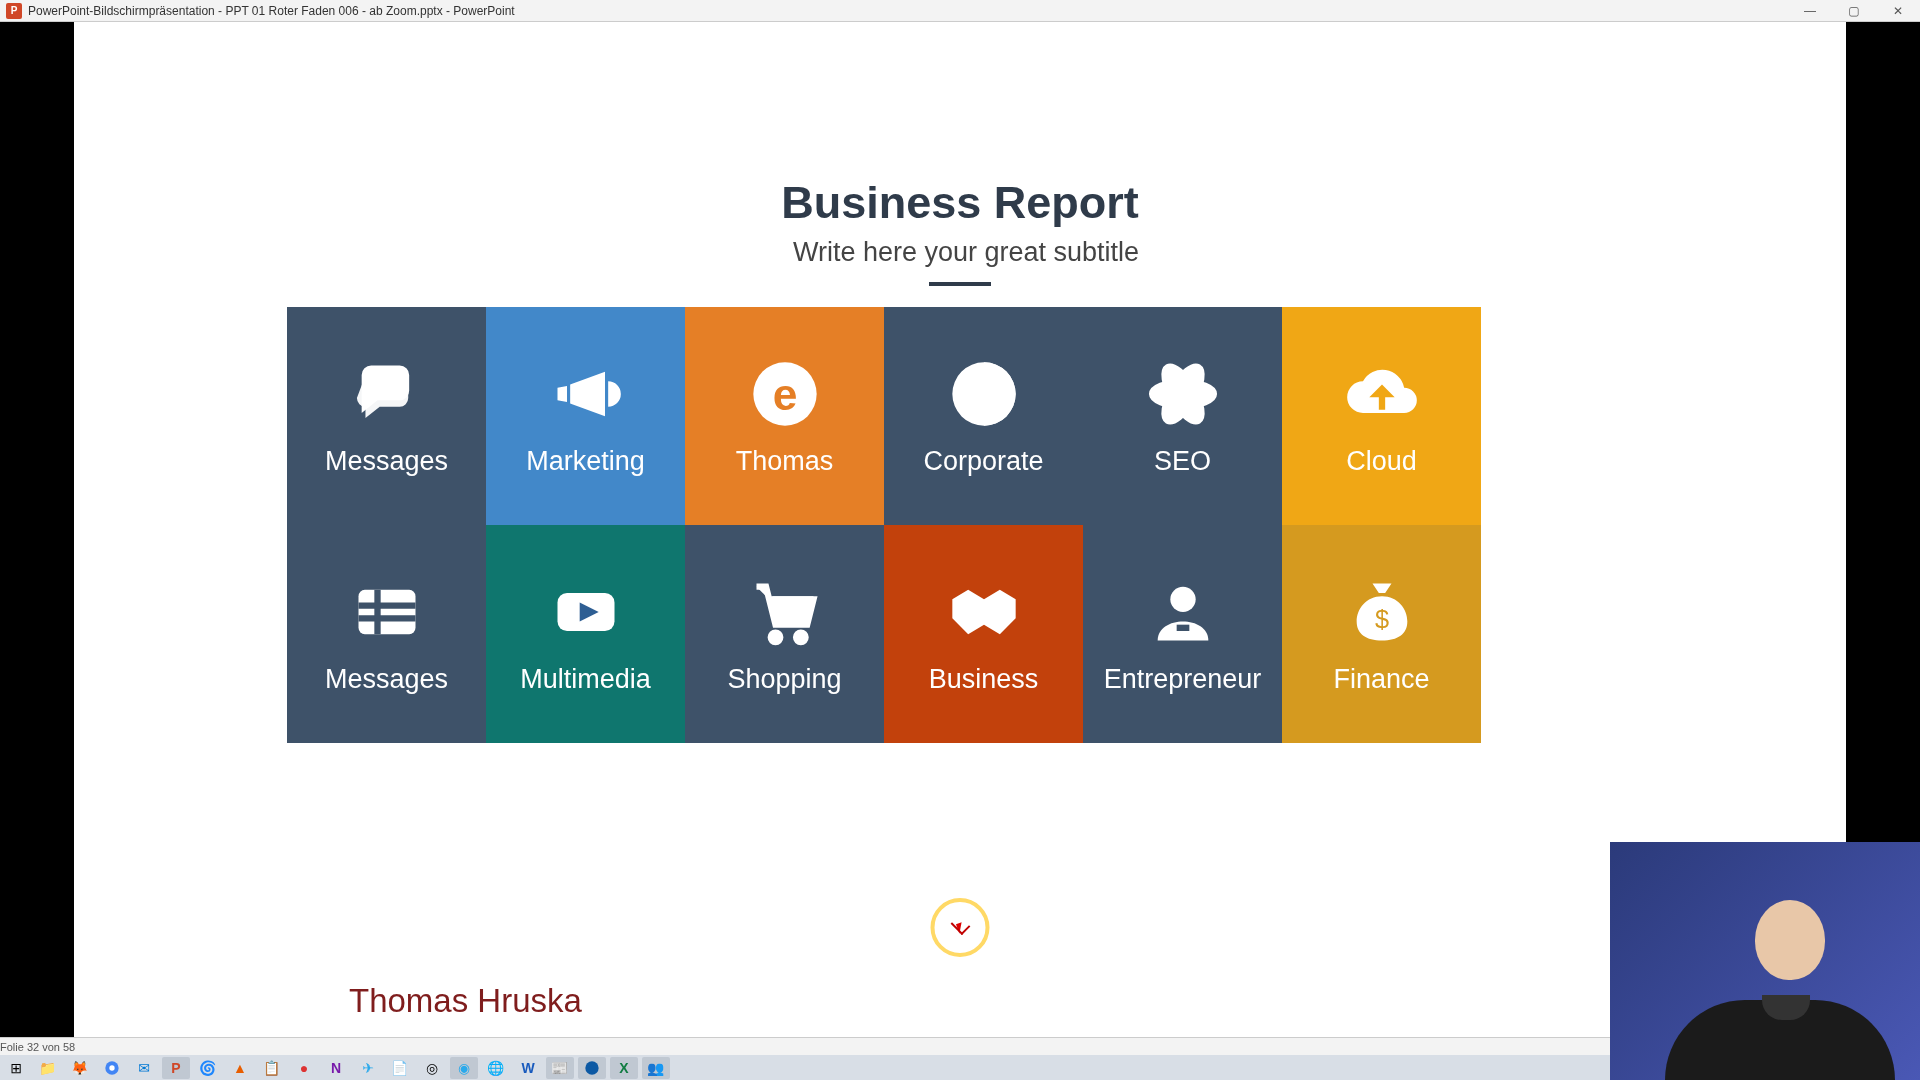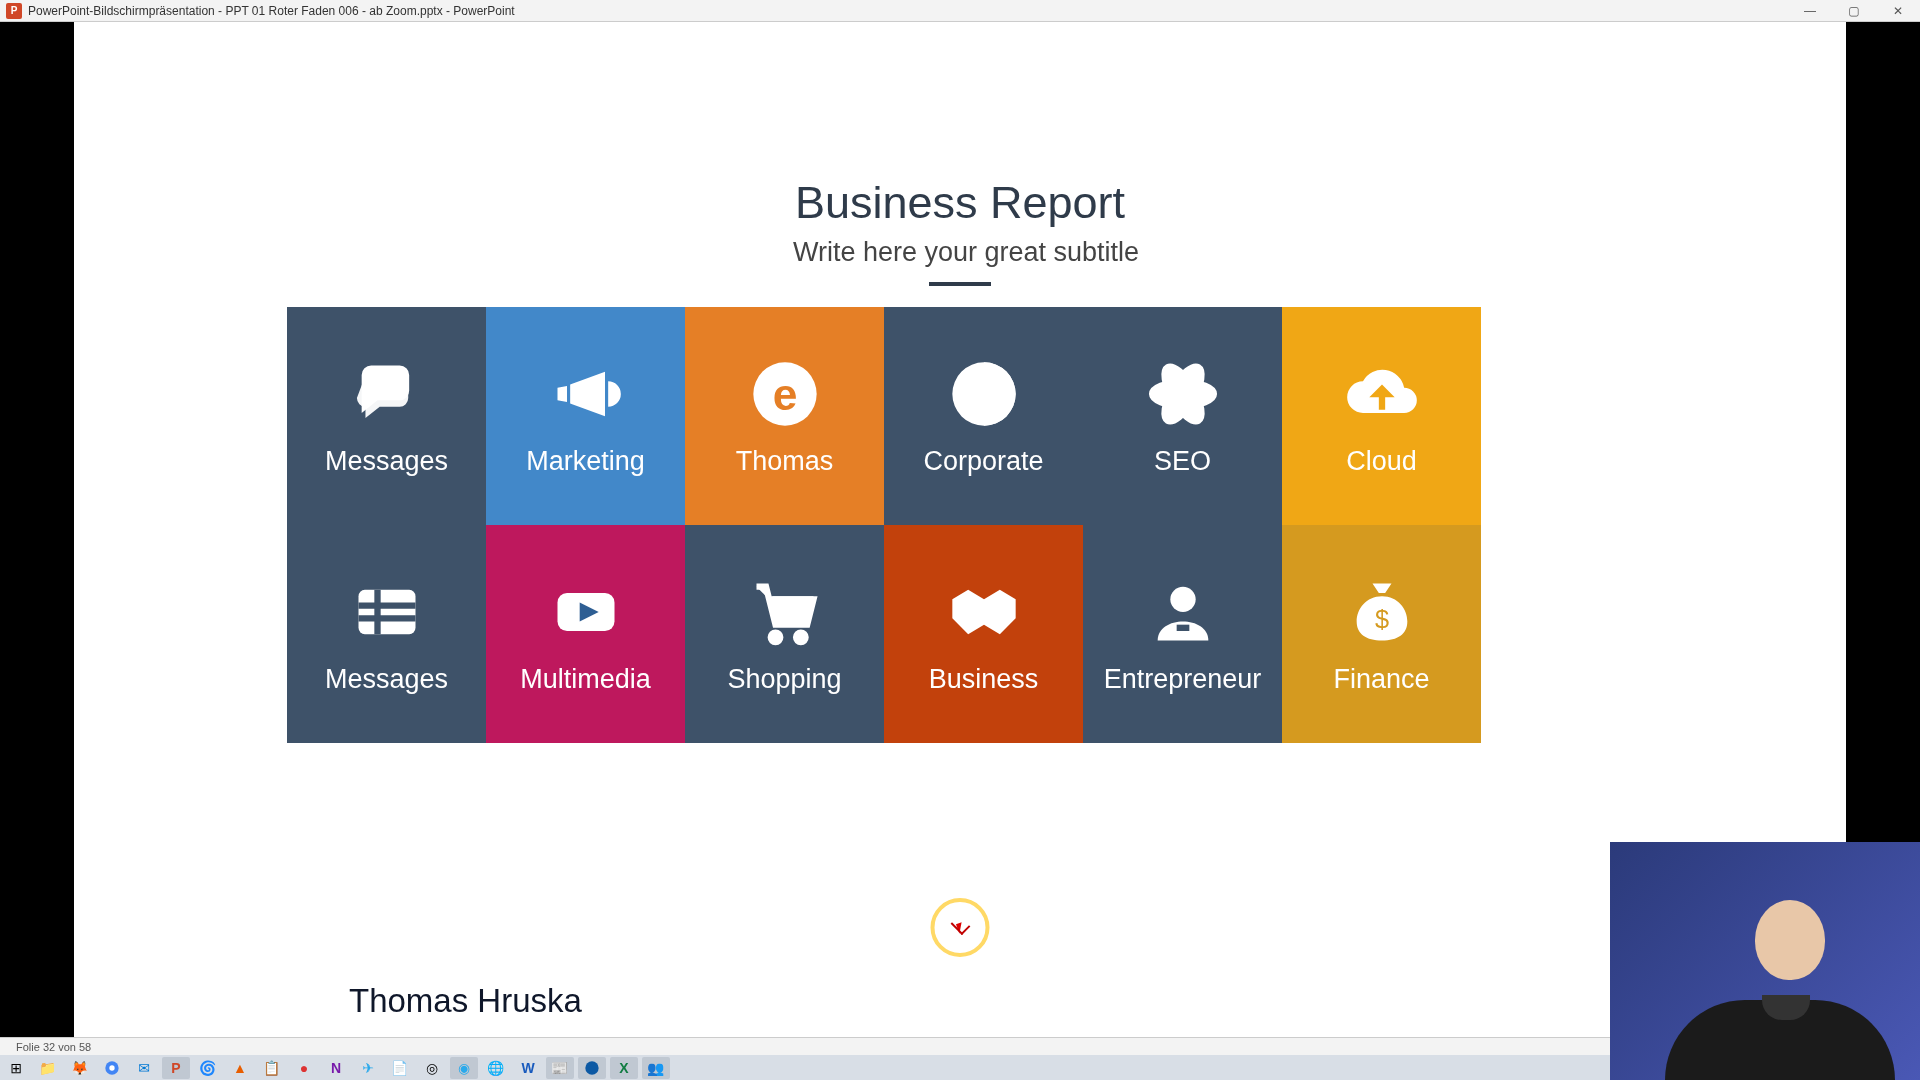--- a/index.html
+++ b/index.html
@@ -10,47 +10,47 @@
 .tb-icon{width:16px;height:16px;margin:0 6px;background:#d04727;border-radius:2px;display:flex;align-items:center;justify-content:center;color:#fff;font-size:10px;font-weight:bold}
 .tb-title{flex:0 0 auto}
 .tb-spacer{flex:1}
 .tb-btn{width:44px;height:22px;display:flex;align-items:center;justify-content:center;cursor:pointer;color:#555}
 
 
 .stage{position:absolute;top:22px;left:0;right:0;bottom:43px;background:#000;display:flex;justify-content:center;align-items:center}
 .slidewrap{background:#000;width:1880px;height:100%;display:flex;justify-content:center}
 .slide{background:#fff;width:1772px;height:100%;position:relative}
 
-.slide-title{position:absolute;top:155px;left:0;right:0;text-align:center;font-size:45px;font-weight:400;color:#2f3b4a}
+.slide-title{position:absolute;top:155px;left:0;right:0;text-align:center;font-size:45px;font-weight:700;color:#2f3b4a}
 .slide-sub{position:absolute;top:215px;left:12px;right:0;text-align:center;font-size:27px;color:#444}
 .underline{position:absolute;top:260px;left:50%;transform:translateX(-50%);width:62px;height:4px;background:#2f3b4a}
 
 .grid{position:absolute;top:285px;left:213px;display:grid;grid-template-columns:repeat(6,199px);grid-template-rows:218px 218px}
 .tile{display:flex;flex-direction:column;align-items:center;justify-content:center;gap:14px}
 .tile .lbl{font-size:27px;color:#fff}
 .icn{width:76px;height:76px;display:flex;align-items:center;justify-content:center}
 .icn svg{width:100%;height:100%;fill:#fff}
 
 .c-blue{background:#4288c9}
 .c-slate{background:#3e5269}
 .c-orange{background:#e57f26}
 .c-amber{background:#f0a715}
-.c-blue2{background:#be185d}
+.c-blue2{background:#0f766e}
 .c-grey{background:#c2410c}
 .c-amber2{background:#d59a1f}
 
-.author{position:absolute;left:275px;top:960px;font-size:33px;color:#0f172a}
+.author{position:absolute;left:275px;top:960px;font-size:33px;color:#7f1d1d}
 
 
 .hl{position:absolute;width:59px;height:59px;border:4px solid #ffd966;border-radius:50%;top:876px;left:50%;transform:translateX(-50%);display:flex;align-items:center;justify-content:center}
 .hl::after{content:"";position:absolute;width:10px;height:14px;border-left:2px solid #c00000;border-bottom:2px solid #c00000;transform:rotate(-45deg) translate(2px,-2px)}
 .cursor-arrow{position:absolute;top:50%;left:50%;width:0;height:0;border-left:6px solid #d00;border-bottom:10px solid transparent;transform:translate(-50%,-50%) rotate(-20deg)}
 
 
-.statusbar{position:absolute;left:0;right:0;bottom:25px;height:18px;background:#f3f3f3;border-top:1px solid #ccc;font-size:11px;color:#555;display:flex;align-items:center;padding:0 16px}
+.statusbar{position:absolute;left:0;right:0;bottom:25px;height:18px;background:#f3f3f3;border-top:1px solid #ccc;font-size:11px;color:#555;display:flex;align-items:center;padding:0 0}
 .statusbar .sp{flex:1}
 
 
 .taskbar{position:absolute;left:0;right:0;bottom:0;height:25px;background:#d8dee6;display:flex;align-items:center;padding:0 2px;gap:4px}
 .tb-item{width:28px;height:22px;display:flex;align-items:center;justify-content:center;border-radius:2px;font-size:14px}
 .tb-item.active{background:#c0c8d2}
 .tb-weather{margin-left:auto;display:flex;align-items:center;gap:6px;font-size:12px;color:#333;padding-right:6px}
 
 
 .webcam{position:absolute;right:0;bottom:0;width:310px;height:238px;background:linear-gradient(135deg,#2b3a7a,#4a58b5);z-index:10}

